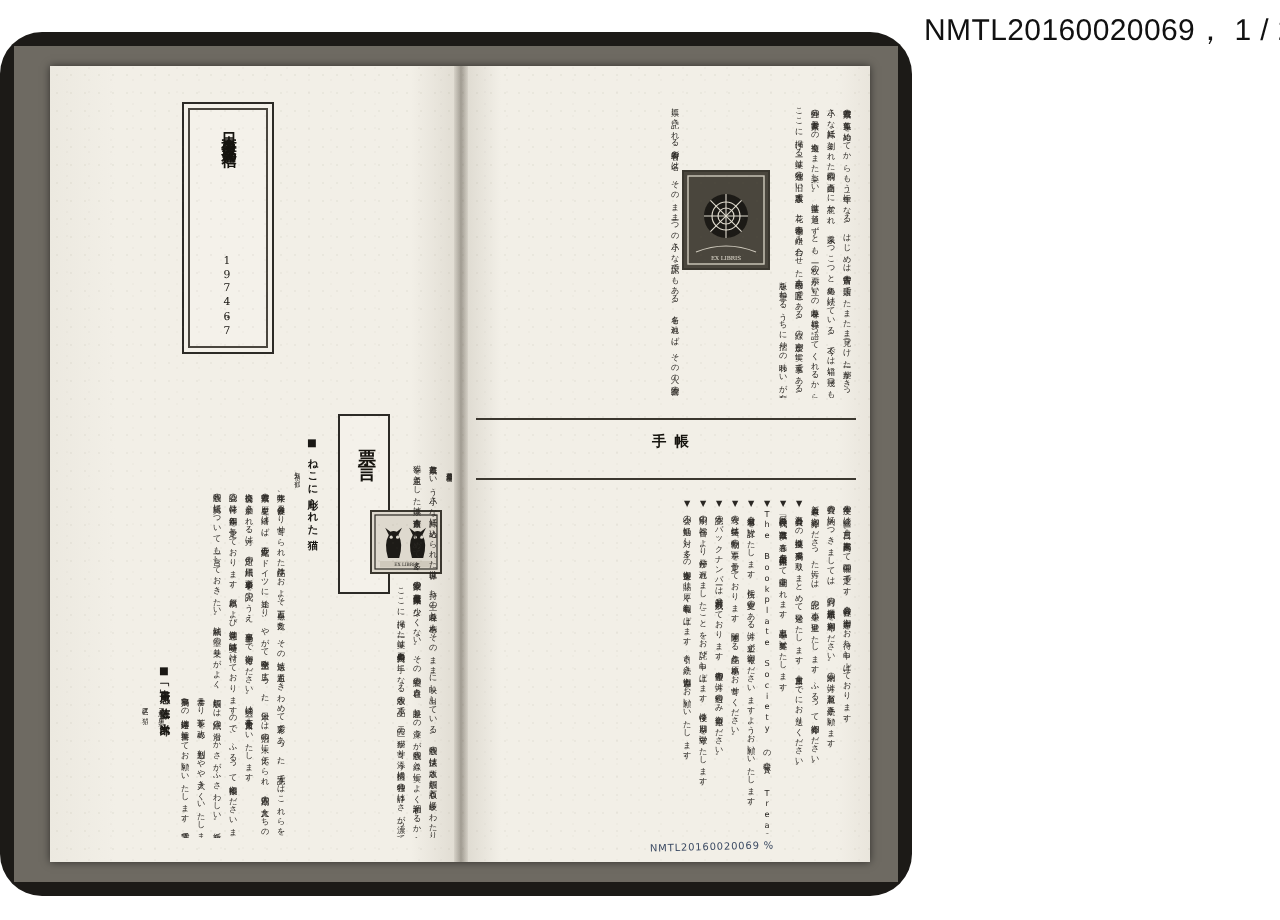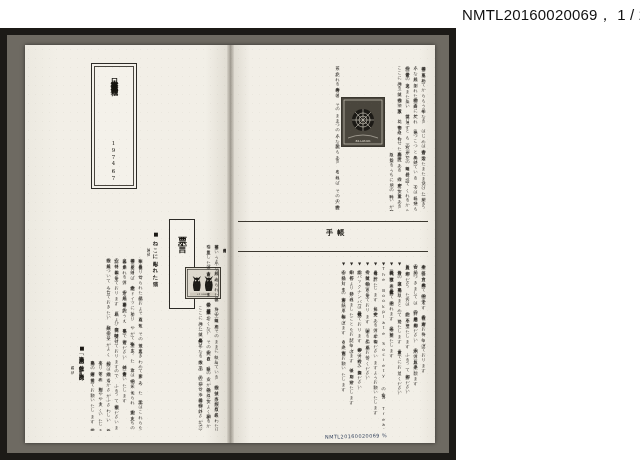--- a/index.html
+++ b/index.html
@@ -30,25 +30,26 @@
     font-size: 15px;
     letter-spacing: 0.2px;
     color: #111111;
     white-space: nowrap;
   }
 
   
   #scan {
     position: absolute;
     left: 0px;
-    top: 28px;
+    top: 16px;
     width: 456px;
     height: 432px;
     background: #1c1a17;
     overflow: hidden;
+    border-radius: 21px;
   }
   #scan-inner {
     position: absolute;
     left: 7px;
     top: 7px;
     width: 442px;
     height: 418px;
     background: #6e6a62;
   }
 

